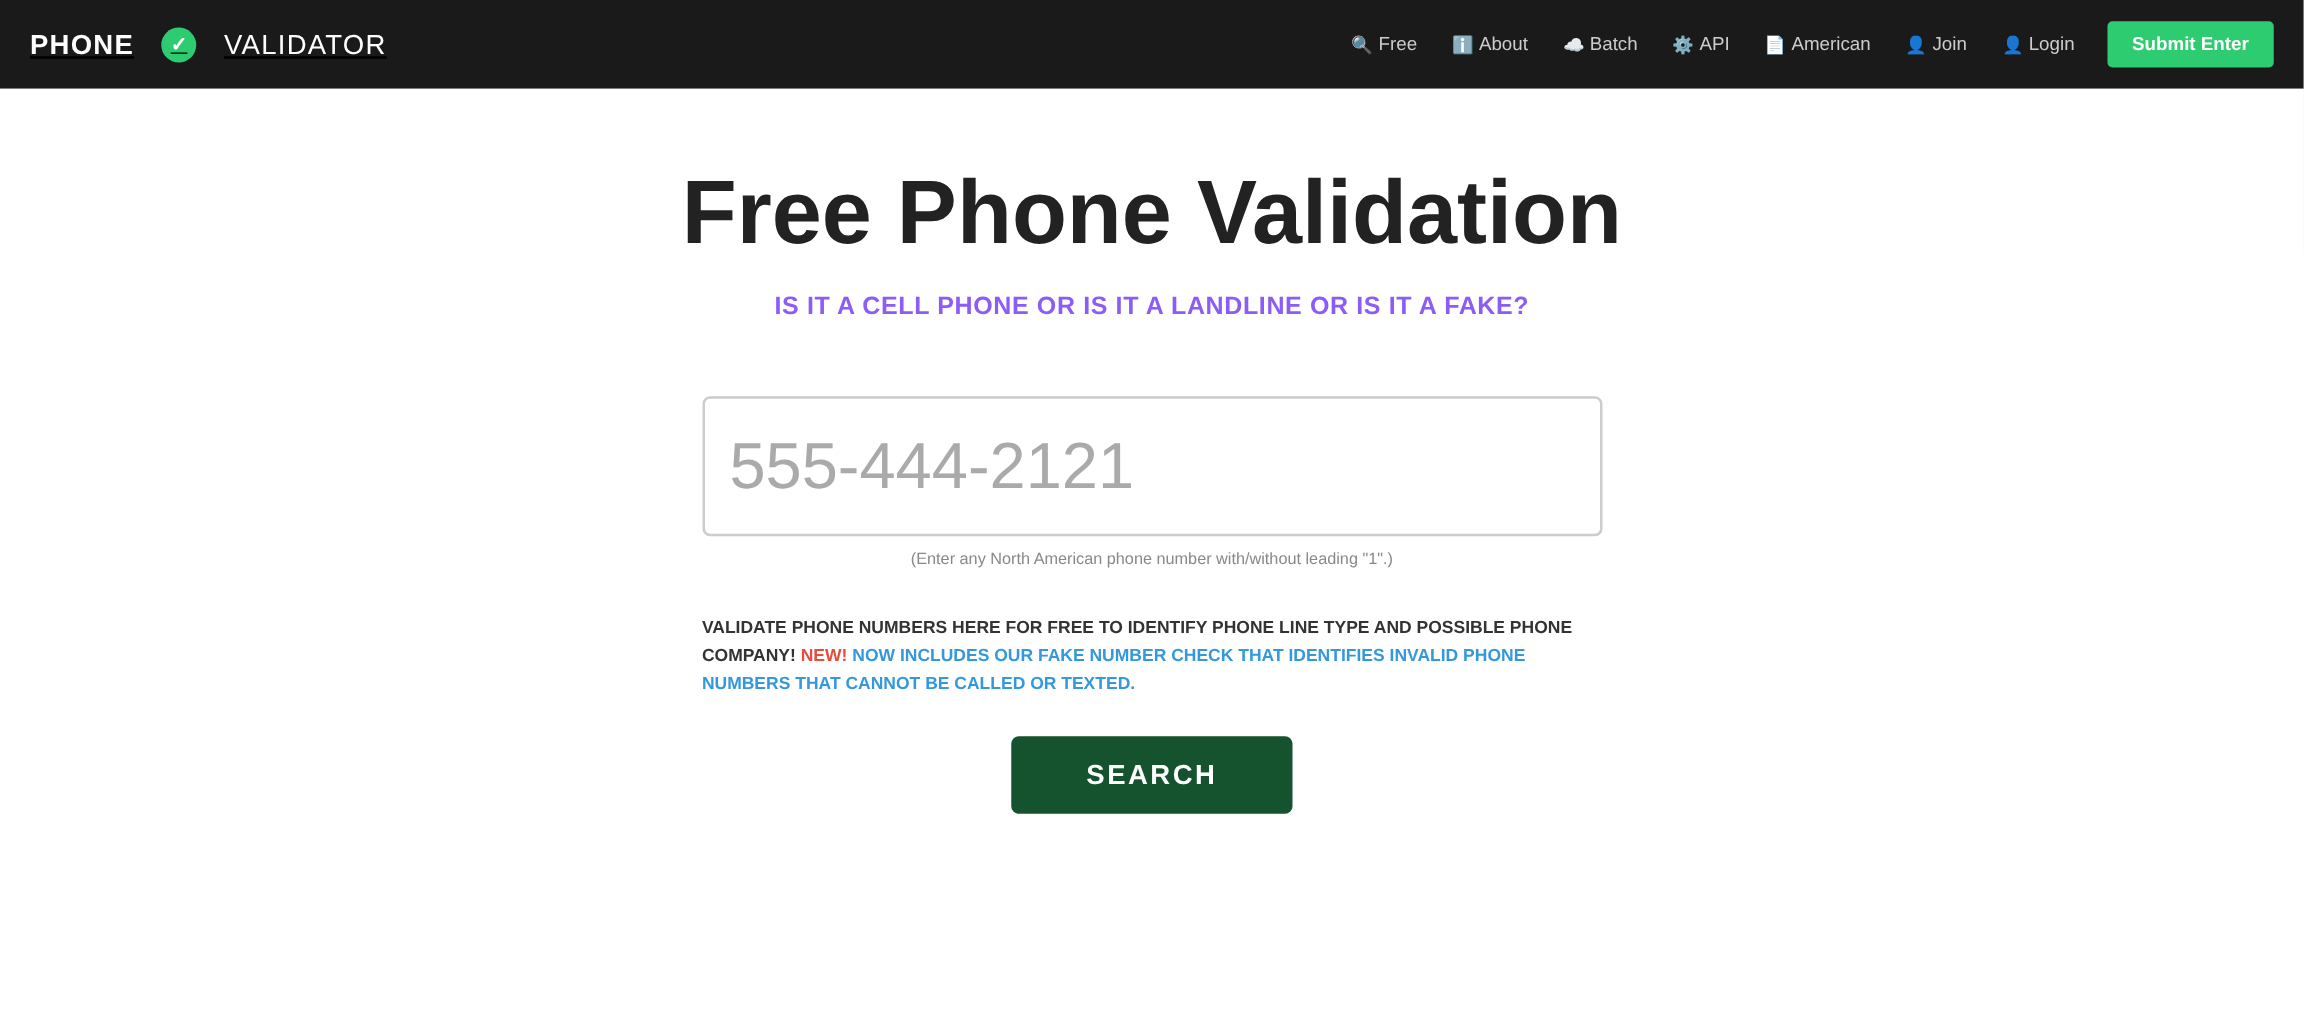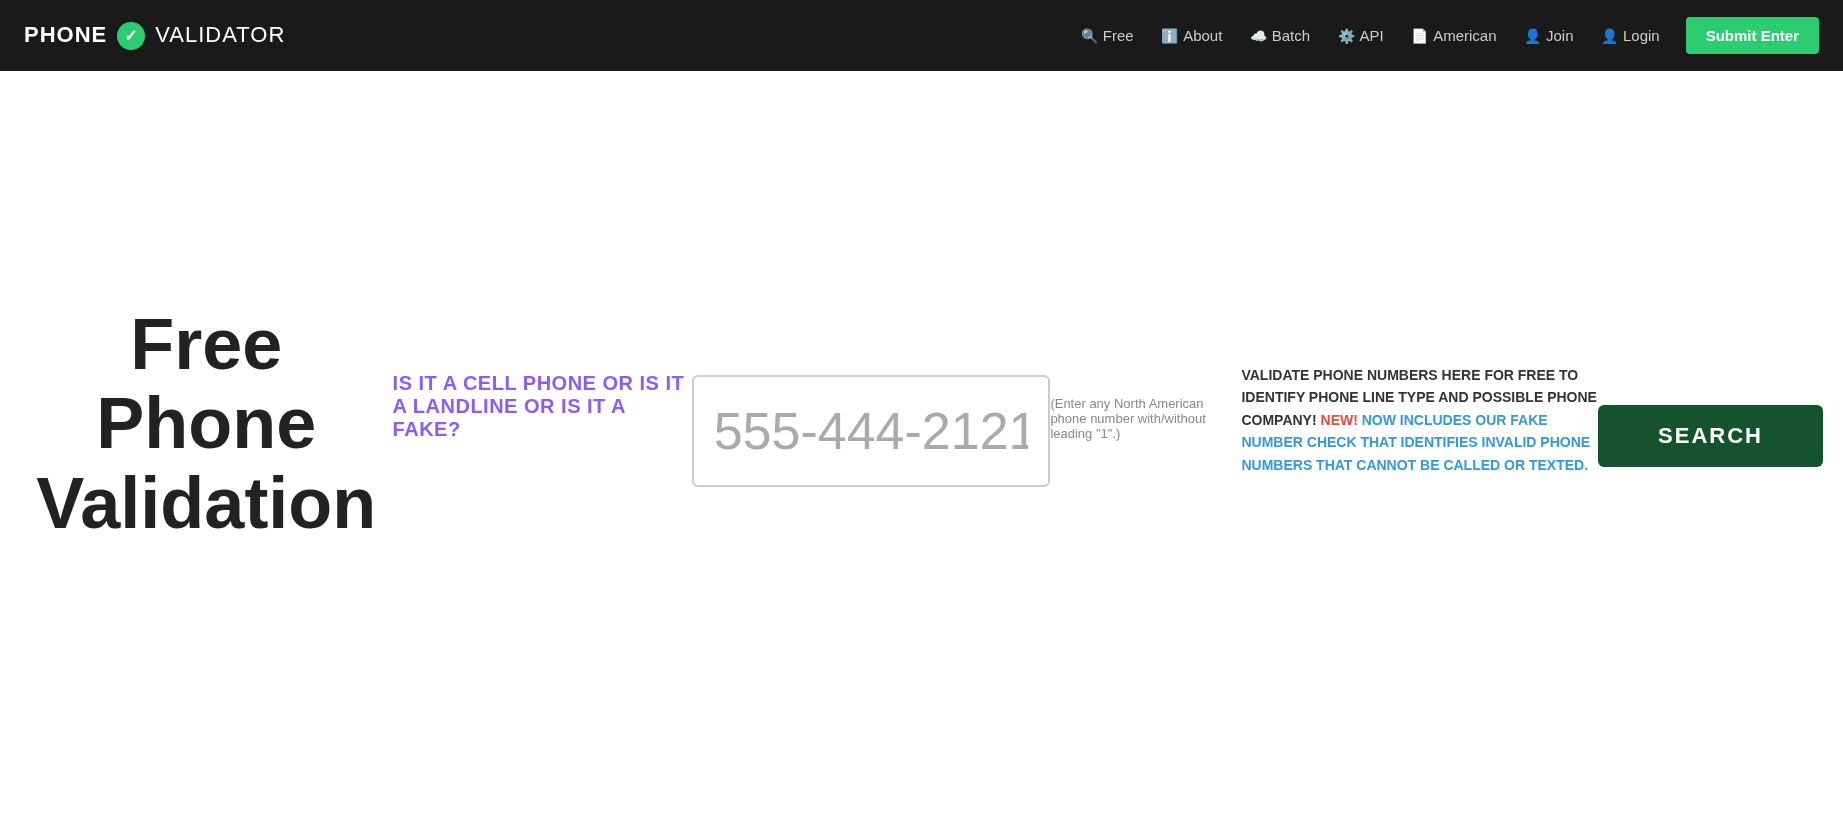--- a/index.html
+++ b/index.html
@@ -19,22 +19,23 @@
       background: #1a1a1a;
       display: flex;
       align-items: center;
       justify-content: space-between;
       padding: 0 24px;
       height: 71px;
     }
 
     .nav-logo {
       display: flex;
-      align-items: flex-start;
-      gap: 8px;
+      align-items: center;
+      gap: 20px;
+      text-decoration: underline;
     }
 
     .logo-phone {
       color: #ffffff;
       font-size: 22px;
       font-weight: 900;
       letter-spacing: 1px;
       text-transform: uppercase;
     }
 
@@ -90,21 +91,21 @@
       font-weight: bold;
       border-radius: 4px;
       cursor: pointer;
       margin-left: 8px;
     }
 
     
     .main-content {
       background: #ffffff;
       display: flex;
-      flex-direction: row;
+      flex-direction: column;
       align-items: center;
       padding: 60px 20px 80px;
       min-height: 750px;
     }
 
     .main-title {
       font-size: 72px;
       font-weight: 900;
       color: #222222;
       text-align: center;
@@ -130,21 +131,21 @@
       background: #ffffff;
       margin-bottom: 10px;
     }
 
     .phone-input {
       width: 100%;
       border: none;
       outline: none;
       font-size: 52px;
       color: #aaaaaa;
-      text-align: right;
+      text-align: left;
       padding: 24px 20px;
       background: transparent;
       font-family: Arial, Helvetica, sans-serif;
     }
 
     .phone-input::placeholder {
       color: #aaaaaa;
     }
 
     .input-hint {

